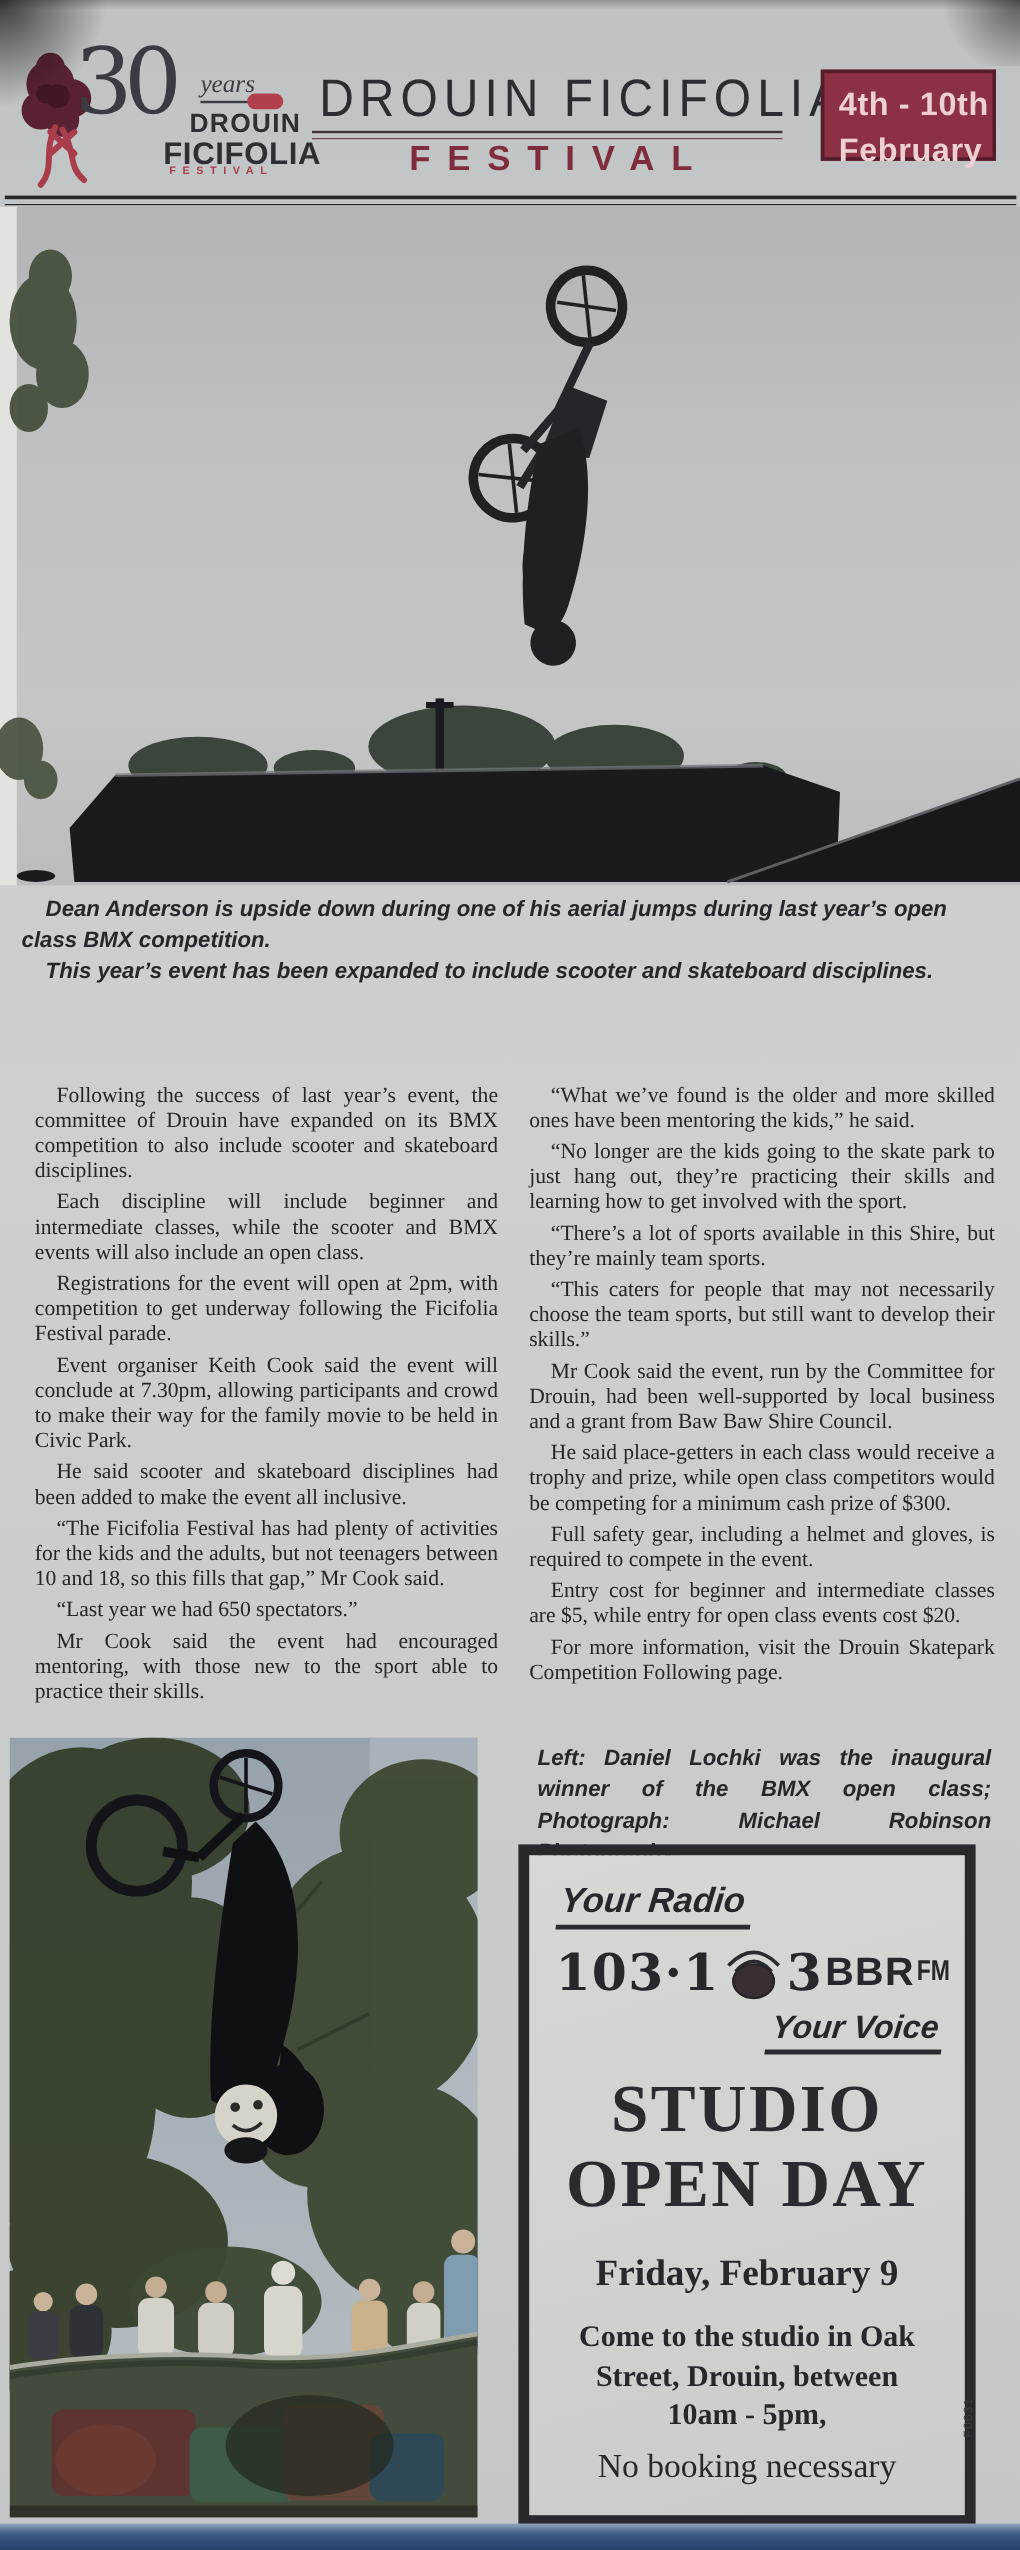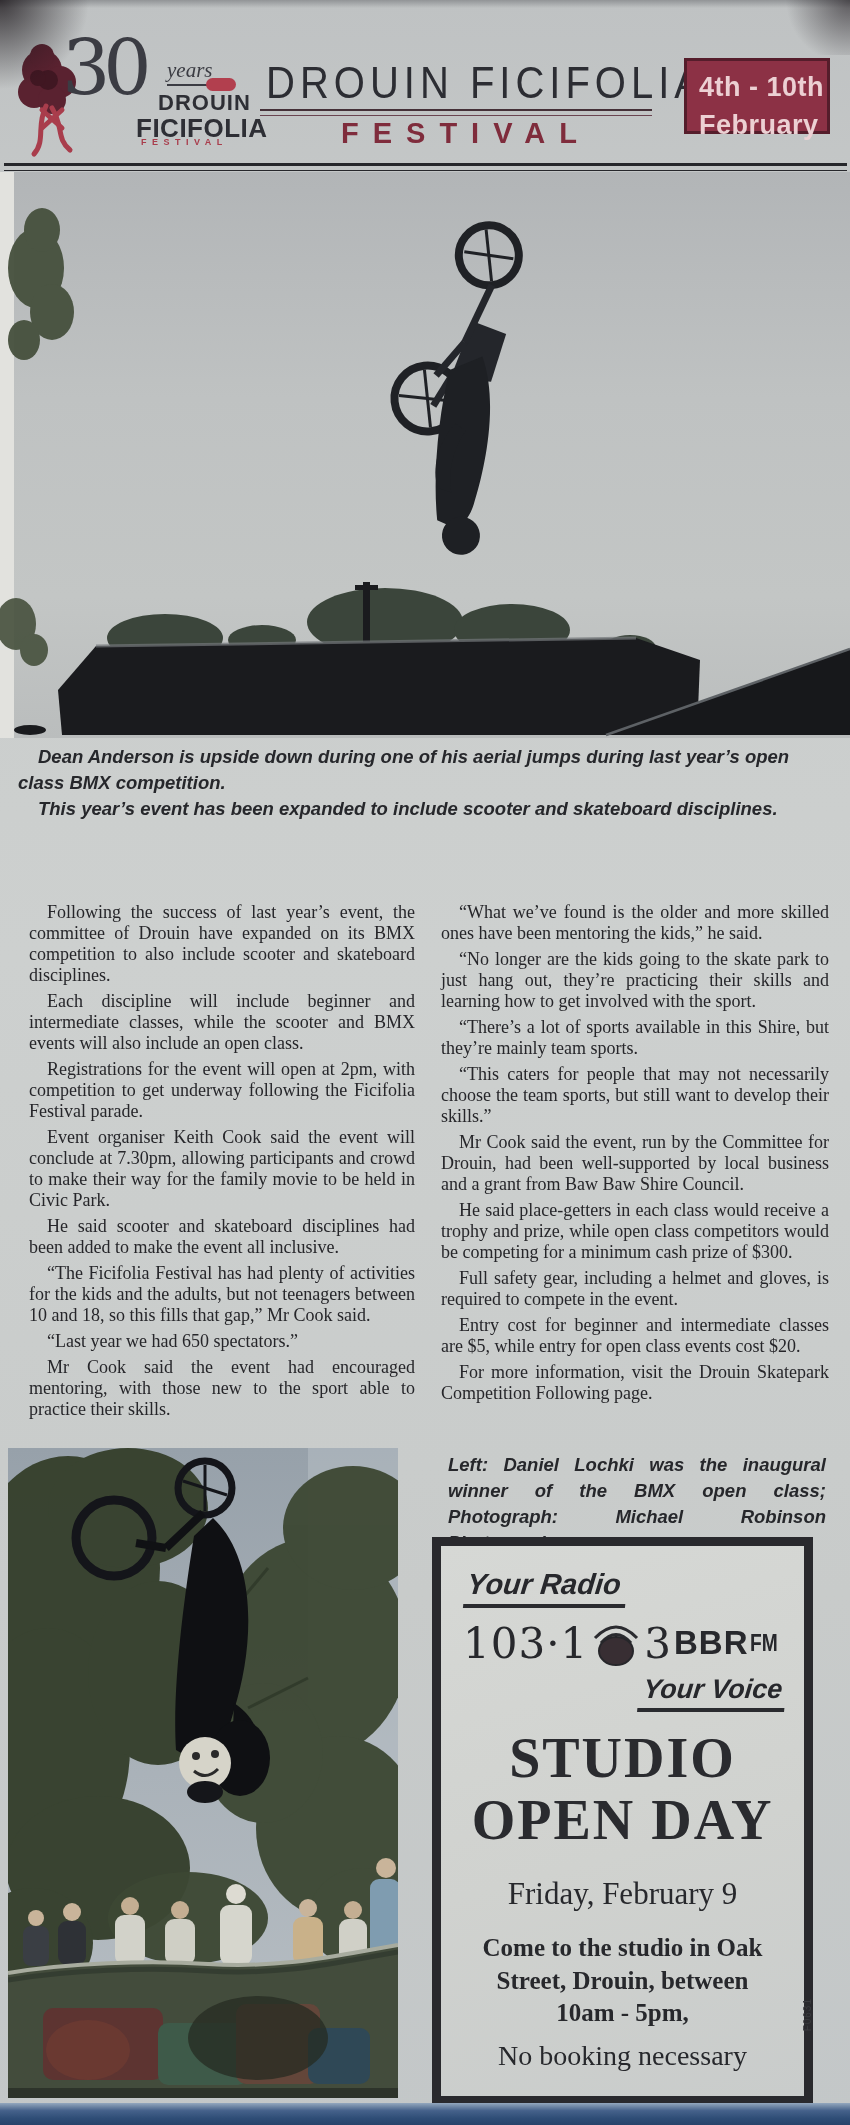--- a/index.html
+++ b/index.html
@@ -43,28 +43,28 @@
   .col-left{left:24px;width:396px;}
   .col-right{left:436px;width:398px;}
 
   
   .ad{position:absolute;left:432px;top:1537px;width:381px;height:568px;box-sizing:border-box;border:9px solid #29292d;
       background:linear-gradient(165deg,#d6d8d5 0%,#d0d2cf 55%,#c9cccb 100%);color:#27282c;}
   .ad-inner{position:relative;width:100%;height:100%;}
   .ad-your-radio{position:absolute;left:24px;top:22px;font-style:italic;font-weight:700;font-size:29px;transform:skewX(-6deg);
                  border-bottom:4px solid #2a2b2f;padding:0 6px 3px 2px;}
   .ad-logo-row{position:absolute;left:22px;top:72px;display:flex;align-items:center;white-space:nowrap;}
-  .ad-freq{font-family:"DejaVu Serif",serif;font-weight:400;font-size:42px;letter-spacing:1px;}
+  .ad-freq{font-family:"DejaVu Serif",serif;font-weight:700;font-size:42px;letter-spacing:1px;}
   .ad-callsign{font-size:33px;font-weight:700;letter-spacing:1px;margin-left:2px;}
   .ad-band{font-size:24px;font-weight:700;margin-left:2px;transform:scaleX(.8);transform-origin:left;}
   .ad-your-voice{position:absolute;right:18px;top:128px;font-style:italic;font-weight:700;font-size:27px;transform:skewX(-6deg);
                  border-bottom:4px solid #2a2b2f;padding:0 4px 3px 4px;}
   .ad-title{position:absolute;left:0;top:182px;width:100%;text-align:center;font-family:"Liberation Serif",serif;font-weight:700;
             font-size:56px;line-height:1.1;letter-spacing:2px;color:#2a2b2f;}
-  .ad-date{position:absolute;left:0;top:330px;width:100%;text-align:center;font-family:"Liberation Serif",serif;font-weight:400;font-size:31px;}
+  .ad-date{position:absolute;left:0;top:330px;width:100%;text-align:center;font-family:"Liberation Serif",serif;font-weight:700;font-size:31px;}
   .ad-details{position:absolute;left:50%;top:386px;width:312px;transform:translateX(-50%);text-align:center;
               font-family:"Liberation Serif",serif;font-weight:700;font-size:25px;line-height:1.3;}
   .ad-footer{position:absolute;left:0;top:494px;width:100%;text-align:center;font-family:"Liberation Serif",serif;font-size:28px;}
   .ad-ref{position:absolute;right:2px;top:452px;font-size:10px;color:#3a3b3f;transform:rotate(-90deg);transform-origin:right top;letter-spacing:1px;}
 
   .bottom-strip{position:absolute;left:0;top:2103px;width:850px;height:22px;
                 background:linear-gradient(180deg,#93a7bd 0%,#45618a 35%,#2e4d76 70%,#27436a 100%);}
 </style>
 </head>
 <body>

